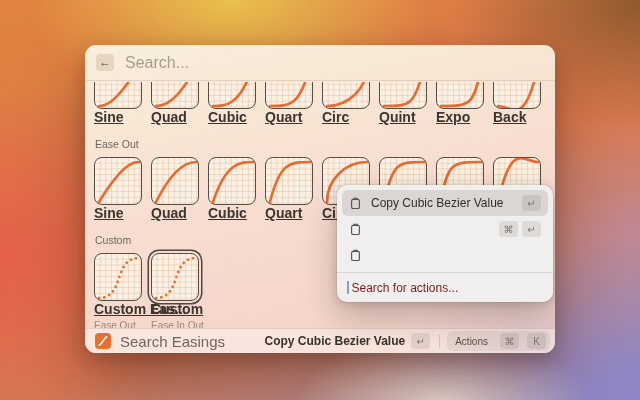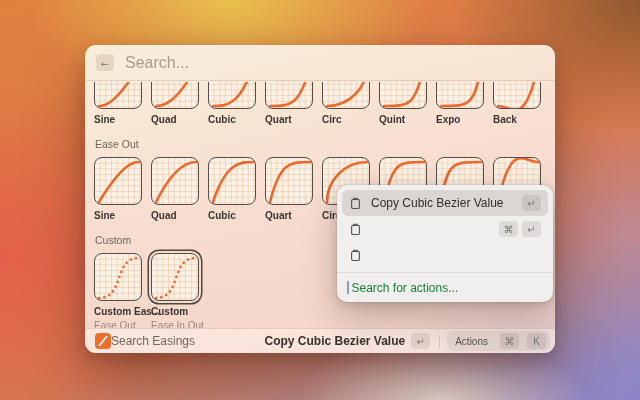--- a/index.html
+++ b/index.html
@@ -34,42 +34,42 @@
   .thumb {
     position:relative; width:48px; height:48px; border:1.5px solid #544e47; border-radius:8px;
     background-color:#f9f1e5; overflow:hidden;
     background-image:
       linear-gradient(rgba(222,138,78,.26) 1px, transparent 1px),
       linear-gradient(90deg, rgba(222,138,78,.26) 1px, transparent 1px);
     background-size:5.7px 5.7px; background-position:-1px -1px;
   }
   .thumb.selected { box-shadow: 0 0 0 2px #f4dccf, 0 0 0 3.5px #4e4840; }
   .thumb svg { position:absolute; left:0; top:0; }
-  .cell-label { margin-top:5px; font-size:10px; font-weight:bold; color:#3b352f; white-space:nowrap; }
+  .cell-label { font-size:14px; font-weight:bold; color:#3b352f; white-space:nowrap;text-decoration:underline; }
   .cell-sub { margin-top:3px; font-size:10px; color:#95897c; white-space:nowrap; }
   .menu {
     position:absolute; left:252px; top:140px; width:216px; z-index:5;
     background:#f1efed; border-radius:10px; padding:5px 5px 0 5px;
     box-shadow: 0 14px 34px rgba(30,20,15,.26), 0 2px 8px rgba(30,20,15,.14), 0 0 0 1px rgba(0,0,0,.05);
   }
   .menu-item { height:26px; display:flex; align-items:center; gap:9px; padding:0 7px; border-radius:6px; cursor:default; }
   .menu-item.selected { background:#dbd6d3; }
   .mi-icon { display:flex; width:13px; }
   .mi-label { font-size:12px; color:#312d29; }
   .menu-keys { margin-left:auto; display:flex; gap:4px; }
   .key-badge { min-width:19px; height:16px; padding:0 4px; border-radius:4px; background:rgba(90,80,70,.13); color:#7d7770; font-size:10px; display:flex; align-items:center; justify-content:center; }
   .menu-search { margin:4px -5px 0; border-top:1px solid rgba(0,0,0,.09); height:30px; display:flex; align-items:center; padding:0 10px; }
   .caret { width:1.5px; height:13px; background:#89a0bd; margin-right:3px; }
-  .menu-search-ph { font-size:12px; color:#15803d; }
+  .menu-search-ph { font-size:12px; color:#7f1d1d; }
   .footer {
     position:absolute; left:0; right:0; bottom:0; height:25px; display:flex; align-items:center;
     padding:0 5px 0 10px; border-top:1px solid rgba(100,70,50,.15); background:rgba(255,251,246,.42);
   }
   .app-icon { width:16px; height:16px; display:flex; }
-  .footer-app-label { font-size:12px; color:#6f6760; }
+  .footer-app-label { margin-left:9px; font-size:15px; color:#6f6760; }
   .footer-right { margin-left:auto; display:flex; align-items:center; }
   .primary-label { font-size:12px; font-weight:bold; color:#38322c; }
   .footer-right .key-badge { margin-left:6px; background:rgba(90,80,70,.12); }
   .vert-div { width:1px; height:13px; background:rgba(60,45,35,.16); margin:0 7px 0 9px; }
   .actions-group { display:flex; align-items:center; gap:2px; background:rgba(110,95,80,.10); border-radius:6px; padding:2px 4px 2px 8px; }
   .actions-label { font-size:10px; color:#55504a; margin-right:4px; }
 </style>
 </head>
 <body>
 

